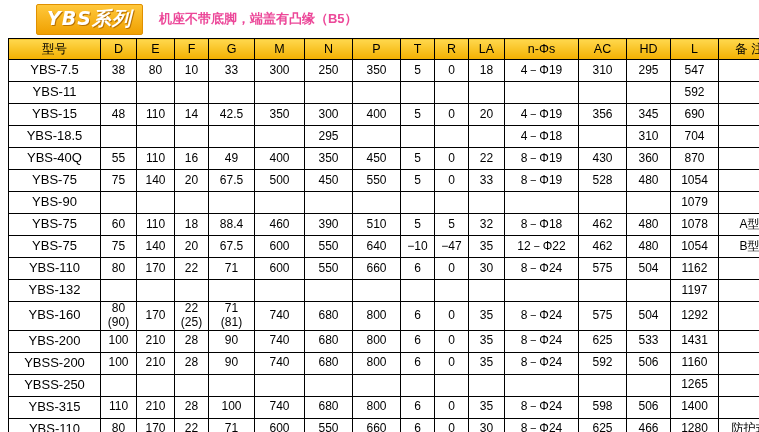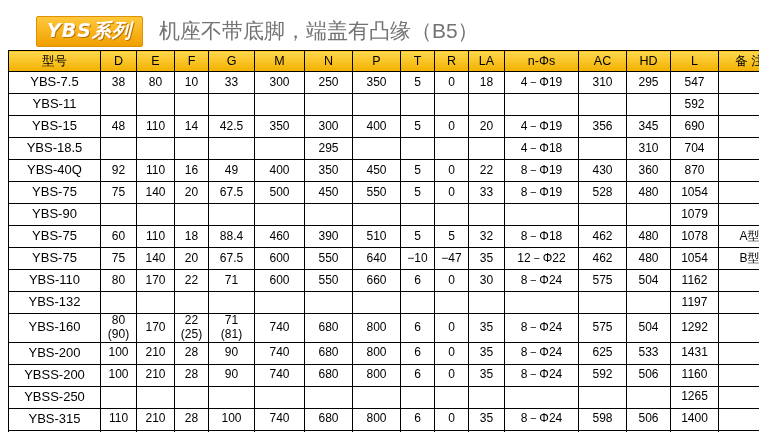--- a/index.html
+++ b/index.html
@@ -12,21 +12,21 @@
     height: 432px;
     font-family: "Liberation Sans", sans-serif;
     color: #000;
     overflow: hidden;
   }
   .page {
     position: relative;
     width: 759px;
     height: 432px;
     box-sizing: border-box;
-    padding: 16px 8px 0 8px;
+    padding: 4px 8px 0 8px;
   }
   
   .header {
     display: flex;
     align-items: center;
     height: 30px;
     margin-bottom: 4px;
   }
   .logo-box {
     background: #f5a600;
@@ -41,23 +41,23 @@
     font-family: "DejaVu Sans", sans-serif;
     font-weight: bold;
     font-size: 19px;
     font-style: italic;
     color: #ffffff;
     text-shadow: 1px 1px 0 #b97200;
     letter-spacing: 1px;
     white-space: nowrap;
   }
   .header-title {
-    font-size: 21px;
-    font-weight: normal;
-    color: #737373;
+    font-size: 13px;
+    font-weight: bold;
+    color: #ec4899;
     white-space: nowrap;
   }
   
   table.spec {
     border-collapse: collapse;
     width: 743px;
     table-layout: fixed;
     font-size: 12px;
   }
   table.spec td, table.spec th {
@@ -223,21 +223,21 @@
           <td></td>
           <td></td>
           <td>4－Φ18</td>
           <td></td>
           <td>310</td>
           <td>704</td>
           <td></td>
         </tr>
         <tr>
           <td class="model">YBS-40Q</td>
-          <td>92</td>
+          <td>55</td>
           <td>110</td>
           <td>16</td>
           <td>49</td>
           <td>400</td>
           <td>350</td>
           <td>450</td>
           <td>5</td>
           <td>0</td>
           <td>22</td>
           <td>8－Φ19</td>

